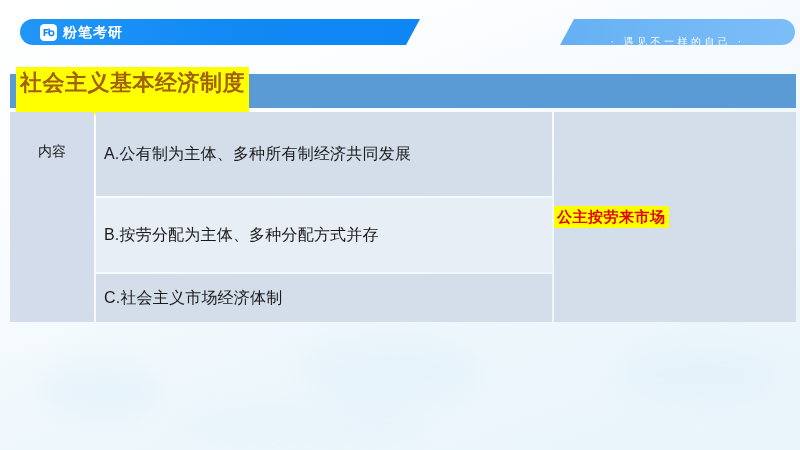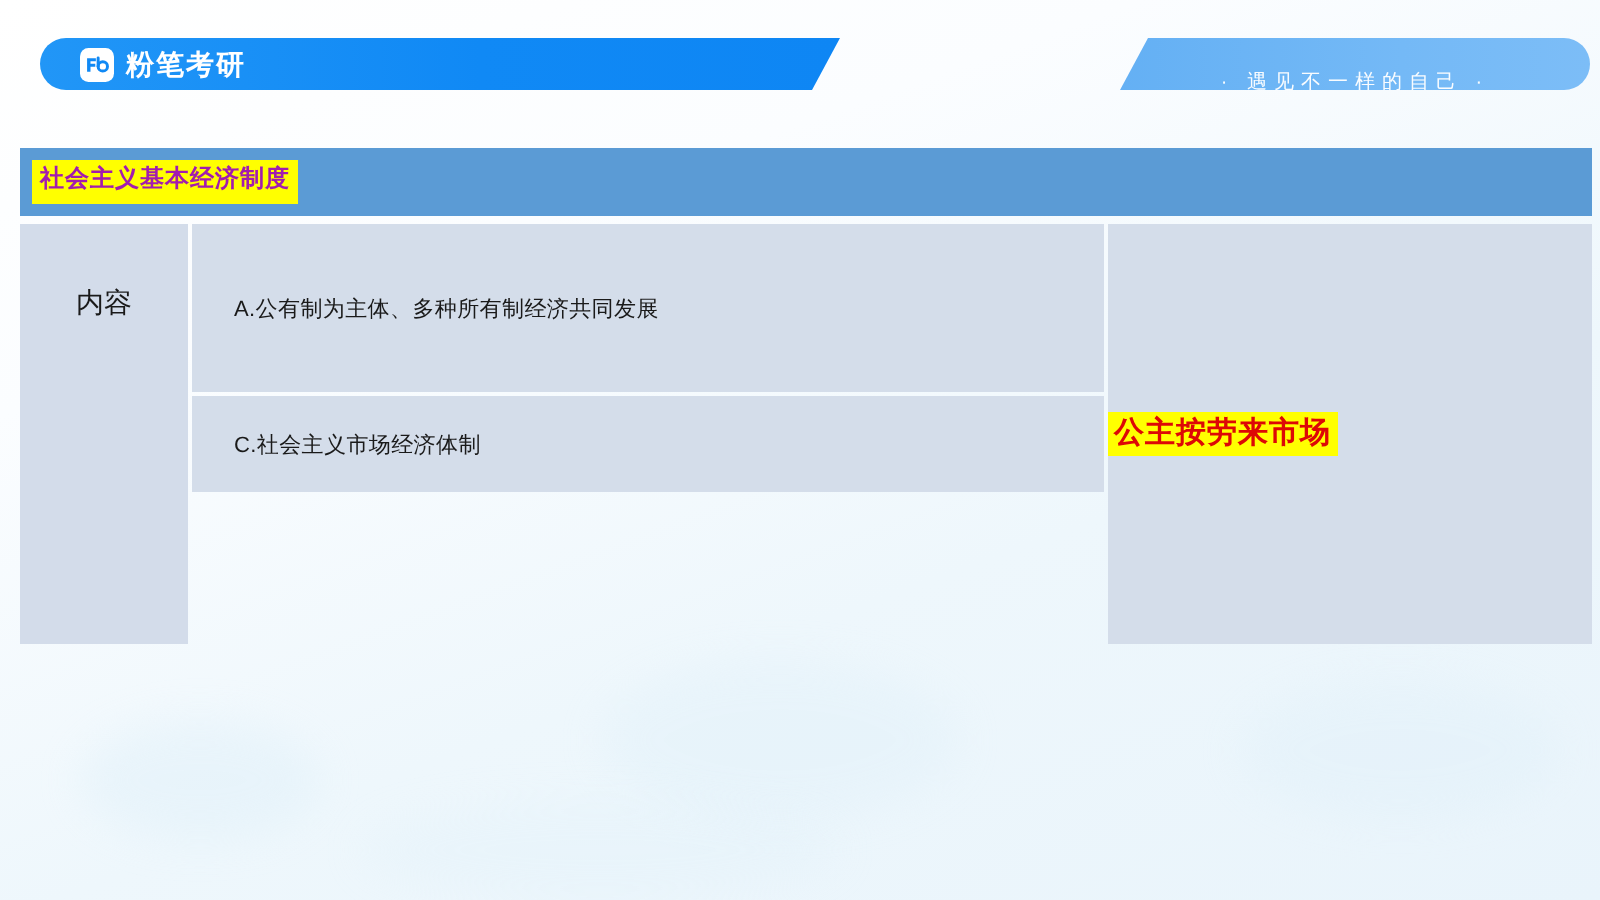--- a/index.html
+++ b/index.html
@@ -99,25 +99,25 @@
     position: absolute;
     left: 10px; top: 74px;
     width: 786px; height: 34px;
     background: #5b9bd5;
     display: flex;
     align-items: center;
   }
   .title-text {
     display: inline-block;
     background: #ffff00;
-    color: #a21caf;
-    font-size: 12px;
+    color: #a16207;
+    font-size: 22px;
     font-weight: 700;
     line-height: 1.35;
-    padding: 1px 4px 4px 4px;
+    padding: 1px 4px 18px 4px;
     margin-left: 6px;
     white-space: nowrap;
     letter-spacing: .5px;
   }
 
   
   .table {
     position: absolute;
     left: 10px; top: 112px;
     width: 786px; height: 210px;
@@ -140,24 +140,24 @@
   }
   .col-items {
     flex: 0 0 456px;
     display: flex;
     flex-direction: column;
     gap: 2px;
   }
   .item-cell {
     display: flex;
     align-items: center;
-    padding-left: 21px;
+    padding-left: 8px;
     box-sizing: border-box;
     color: #1a1a1a;
-    font-size: 11px;
+    font-size: 16px;
     letter-spacing: .2px;
   }
   .item-cell.r0 { height: 84px; background: #d4ddea; }
   .item-cell.r1 { height: 74px; background: #e8eef6; }
   .item-cell.r2 { height: 48px; background: #d4ddea; }
 
   .col-note {
     flex: 1 1 auto;
     background: #d4ddea;
     display: flex;
@@ -212,20 +212,23 @@
   <div class="table">
 
     <div class="col-label">
       <span class="label-text">内容</span>
     </div>
 
     <div class="col-items">
       <div class="item-cell r0">
         <span>A.公有制为主体、多种所有制经济共同发展</span>
       </div>
+      <div class="item-cell r1">
+        <span>B.按劳分配为主体、多种分配方式并存</span>
+      </div>
       <div class="item-cell r2">
         <span>C.社会主义市场经济体制</span>
       </div>
     </div>
 
     <div class="col-note">
       <span class="note-text">公主按劳来市场</span>
     </div>
 
   </div>

